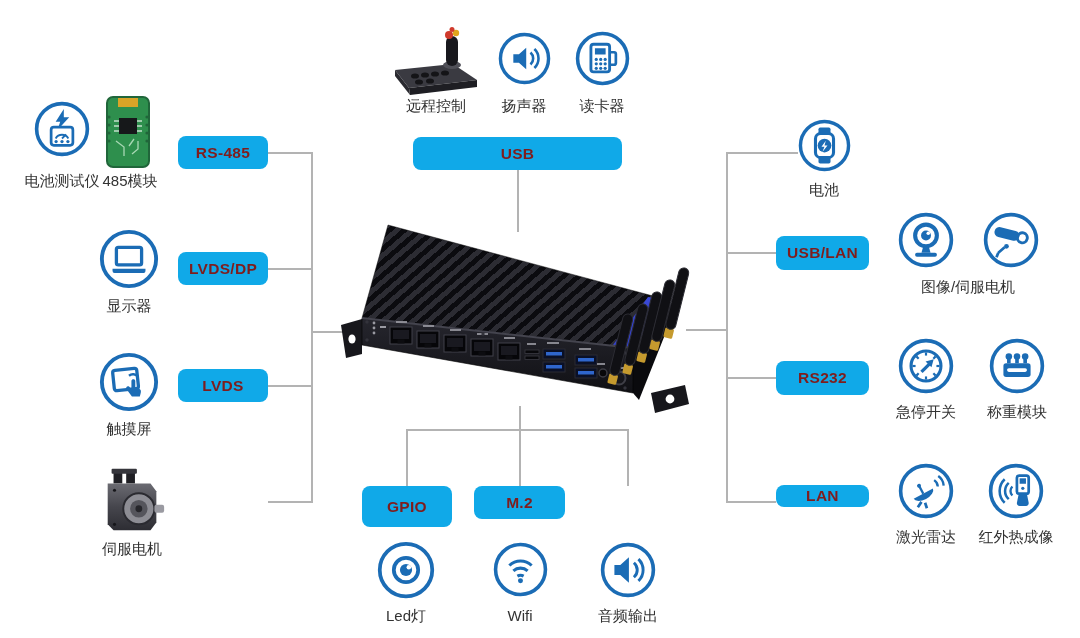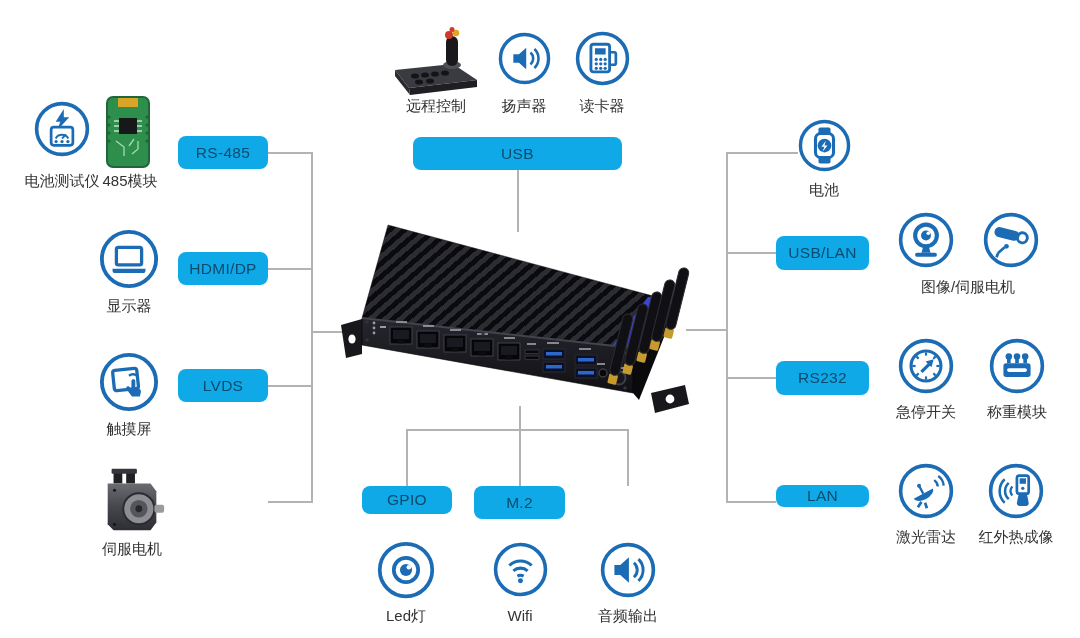--- a/index.html
+++ b/index.html
@@ -1,19 +1,19 @@
 <!DOCTYPE html>
 <html style="--accent-box: #10a9e8; --icon-blue: #1b6cb5; --connector-line: #b3b3b3; --label-text: #333333; --pcb-green: #2e8f4d; --device-stripe-blue: #2f3ed0;"><head>
 <meta charset="utf-8">
 <style>
   html,body{margin:0;padding:0;background:#fff}
   #canvas{position:relative;width:1080px;height:638px;background:#fff;overflow:hidden;
           font-family:"Liberation Sans","DejaVu Sans",sans-serif}
   .box{position:absolute;display:flex;align-items:center;justify-content:center;
-       background:var(--accent-box,#10a9e8);color:#0c4a6e;font-size:15.5px;font-weight:normal;
+       background:var(--accent-box,#10a9e8);color:#7f1d1d;font-size:15.5px;font-weight:bold;
        border-radius:8px;letter-spacing:.3px}
   .lbl{position:absolute;transform:translateX(-50%);color:var(--label-text,#333);
        font-size:15px;font-weight:normal;white-space:nowrap}
   .ln{position:absolute;background:var(--connector-line,#b3b3b3)}
   .ic{position:absolute;color:var(--icon-blue,#1b6cb5)}
   .ic svg{display:block;width:100%;height:100%}
 </style>
 </head>
 <body>
 
@@ -32,24 +32,24 @@
   <div class="ln" style="left:519px;top:429px;width:2px;height:57px"></div>
   <div class="ln" style="left:627px;top:429px;width:2px;height:57px"></div>
   <div class="ln" style="left:686px;top:329px;width:42px;height:2px"></div>
   <div class="ln" style="left:726px;top:152px;width:2px;height:351px"></div>
   <div class="ln" style="left:726px;top:152px;width:72px;height:2px"></div>
   <div class="ln" style="left:726px;top:252px;width:50px;height:2px"></div>
   <div class="ln" style="left:726px;top:377px;width:50px;height:2px"></div>
   <div class="ln" style="left:726px;top:501px;width:50px;height:2px"></div>
 
   <div class="box" style="left:178px;top:136px;width:90px;height:33px">RS-485</div>
-  <div class="box" style="left:178px;top:252px;width:90px;height:33px">HDMI/DP</div>
+  <div class="box" style="left:178px;top:252px;width:90px;height:33px">LVDS/DP</div>
   <div class="box" style="left:178px;top:369px;width:90px;height:33px">LVDS</div>
   <div class="box" style="left:413px;top:137px;width:209px;height:33px">USB</div>
-  <div class="box" style="left:362px;top:486px;width:90px;height:28px">GPIO</div>
+  <div class="box" style="left:362px;top:486px;width:90px;height:41px">GPIO</div>
   <div class="box" style="left:474px;top:486px;width:91px;height:33px">M.2</div>
   <div class="box" style="left:776px;top:236px;width:93px;height:34px">USB/LAN</div>
   <div class="box" style="left:776px;top:361px;width:93px;height:34px">RS232</div>
   <div class="box" style="left:776px;top:485px;width:93px;height:22px">LAN</div>
 
   <div class="ic" style="left:33px;top:100px;width:58px;height:58px">
     <svg viewBox="0 0 64 64">
         <circle cx="32" cy="32" r="28" fill="none" stroke="currentColor" stroke-width="4"></circle>
         <path d="M34 10 L25 24 h5 l-3 9 L40 19 h-6 Z" fill="currentColor"></path>
         <rect x="20" y="30" width="24" height="20" rx="3" fill="#fff" stroke="currentColor" stroke-width="3"></rect>

